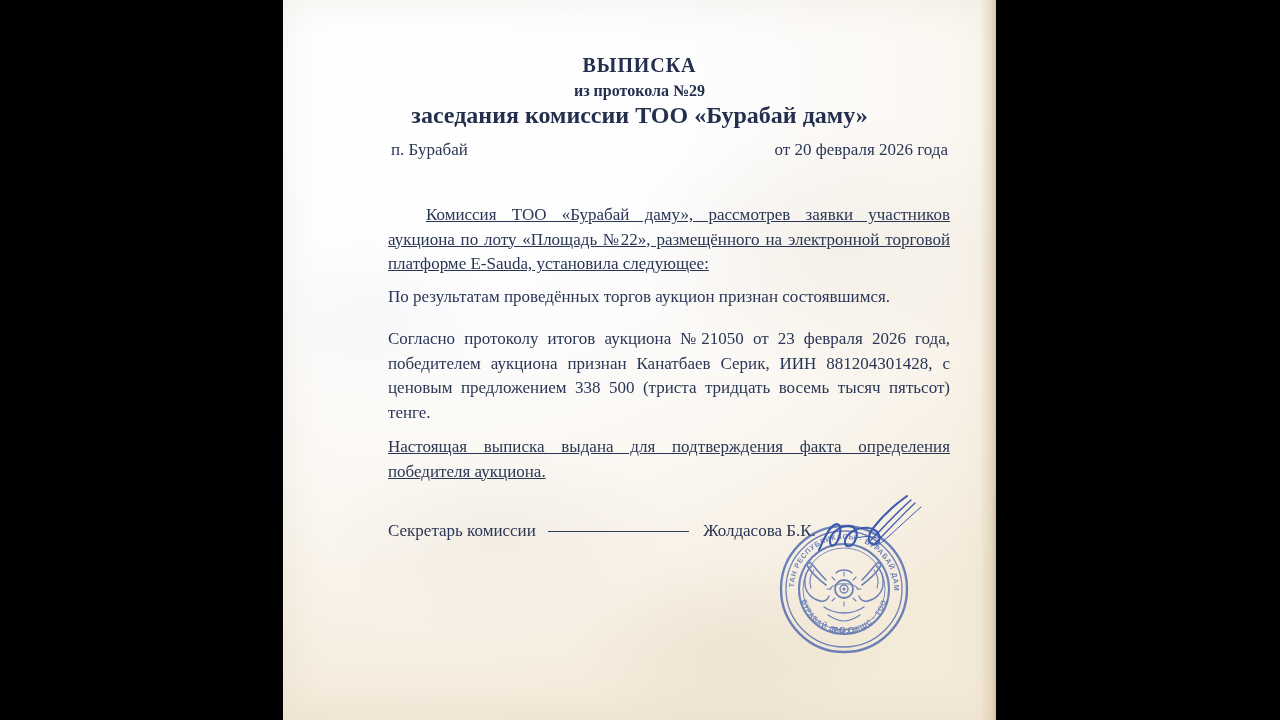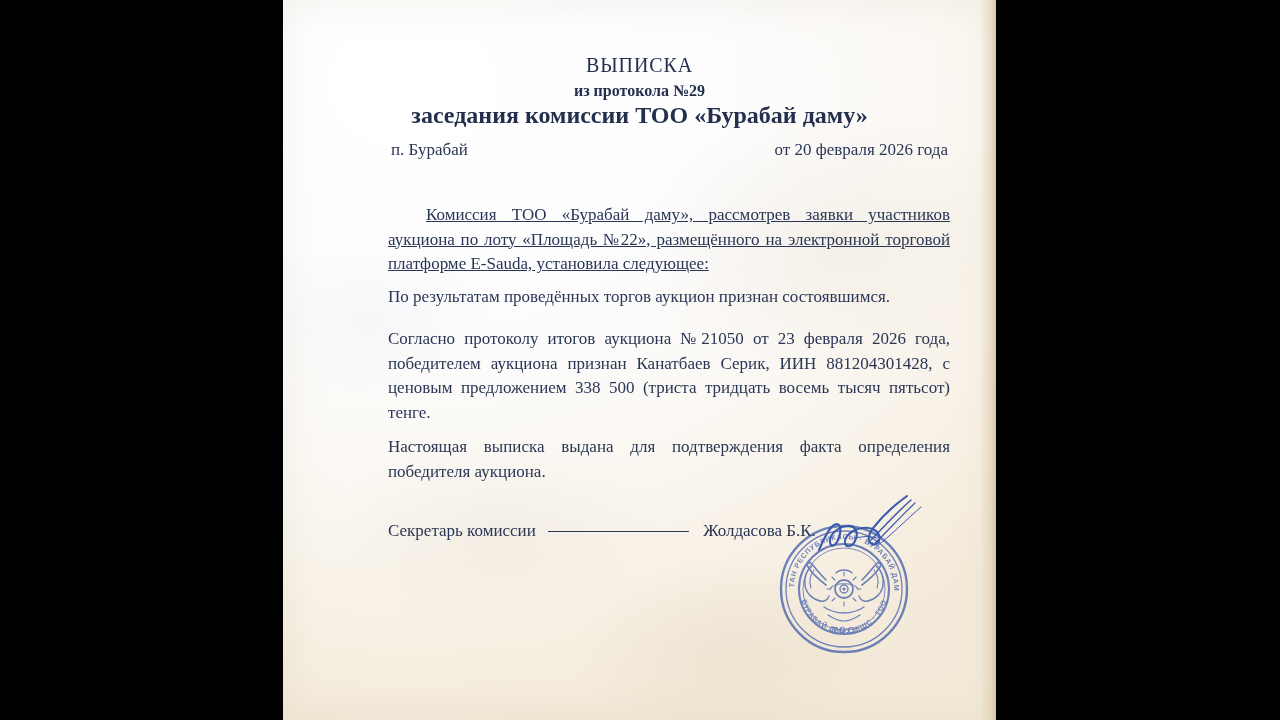--- a/index.html
+++ b/index.html
@@ -73,21 +73,21 @@
 
   .title-block {
     position: absolute;
     left: 0;
     top: 52px;
     width: 713px;
     text-align: center;
   }
   .title-main {
     font-size: 20px;
-    font-weight: normal;
+    font-weight: bold;
     letter-spacing: 0.9px;
     line-height: 26px;
     color: #232f4d;
   }
   .title-sub {
     font-size: 16px;
     font-weight: bold;
     line-height: 25px;
     color: #232f4d;
   }
@@ -117,21 +117,21 @@
     left: 105px;
     width: 562px;
     font-size: 17px;
     line-height: 24.5px;
     text-align: justify;
     color: #2a3655;
   }
   .p1 { top: 186px; text-indent: 38px; text-decoration: underline; }
   .p2 { top: 268px; }
   .p3 { top: 310px; }
-  .p4 { top: 418px; }
+  .p4 { top: 418px; text-decoration: underline; }
 
   
   .sign-row {
     position: absolute;
     left: 105px;
     top: 521px;
     width: 562px;
     font-size: 17px;
     color: #2a3655;
     white-space: nowrap;

